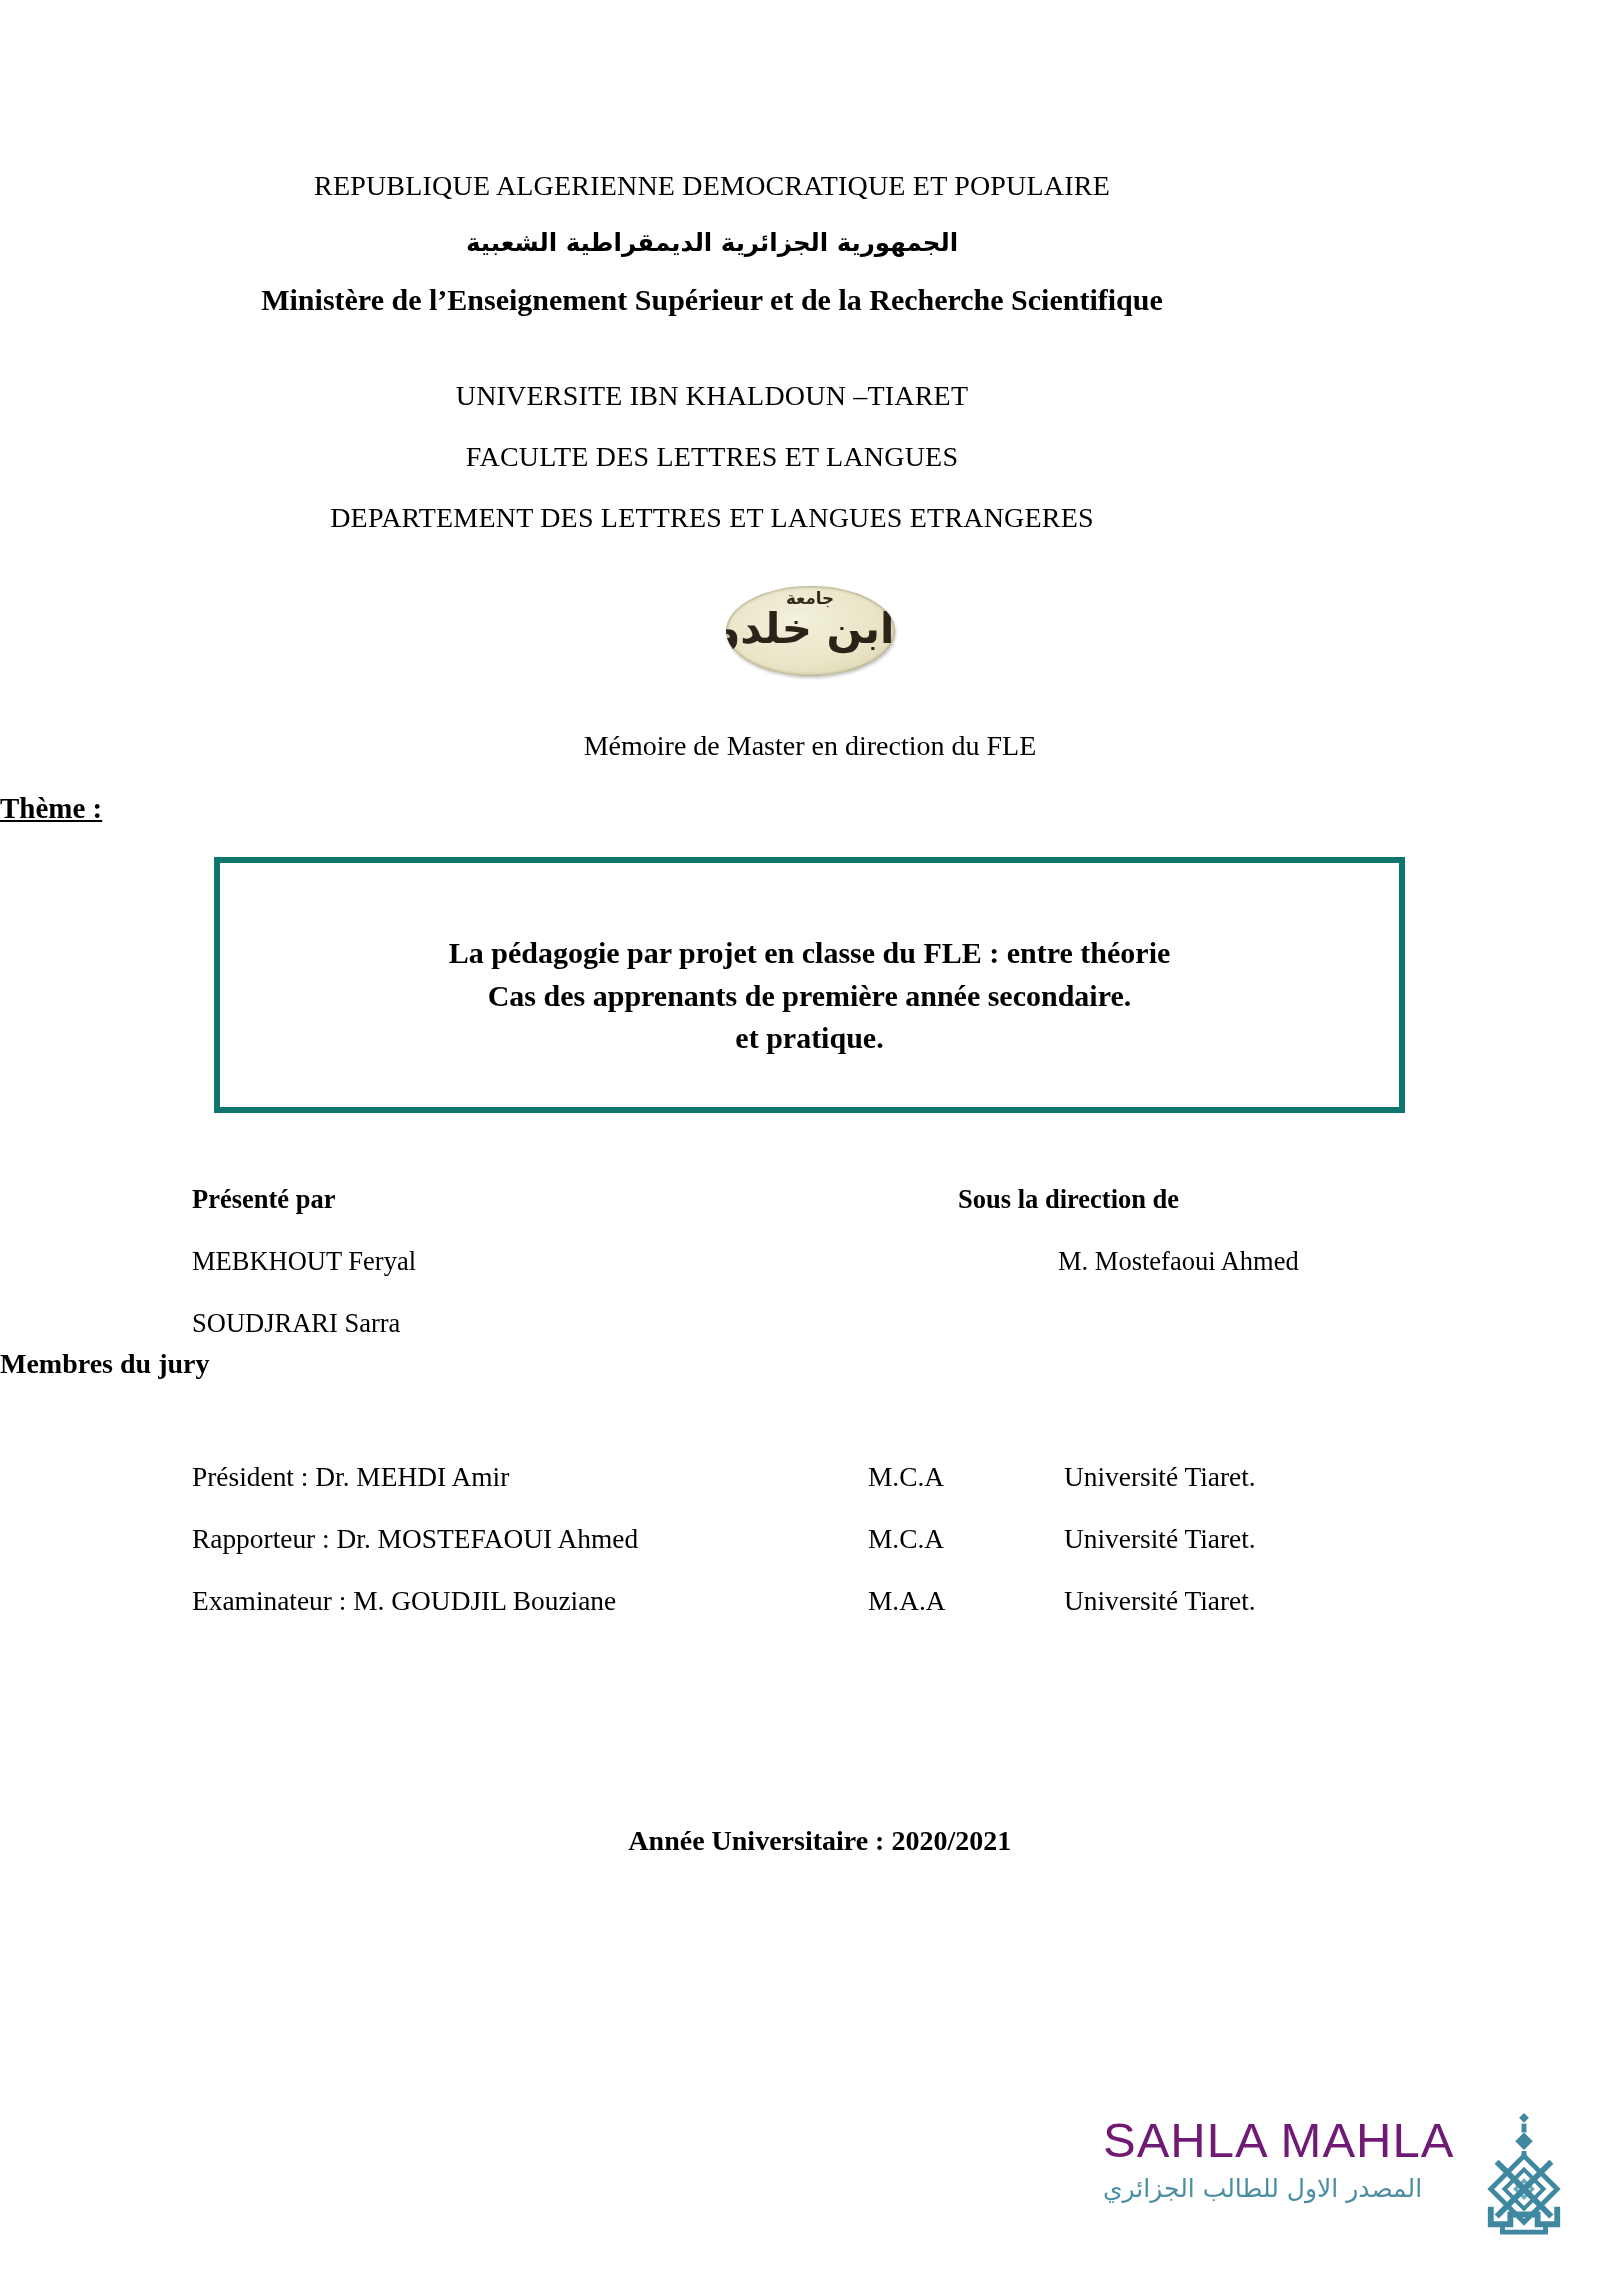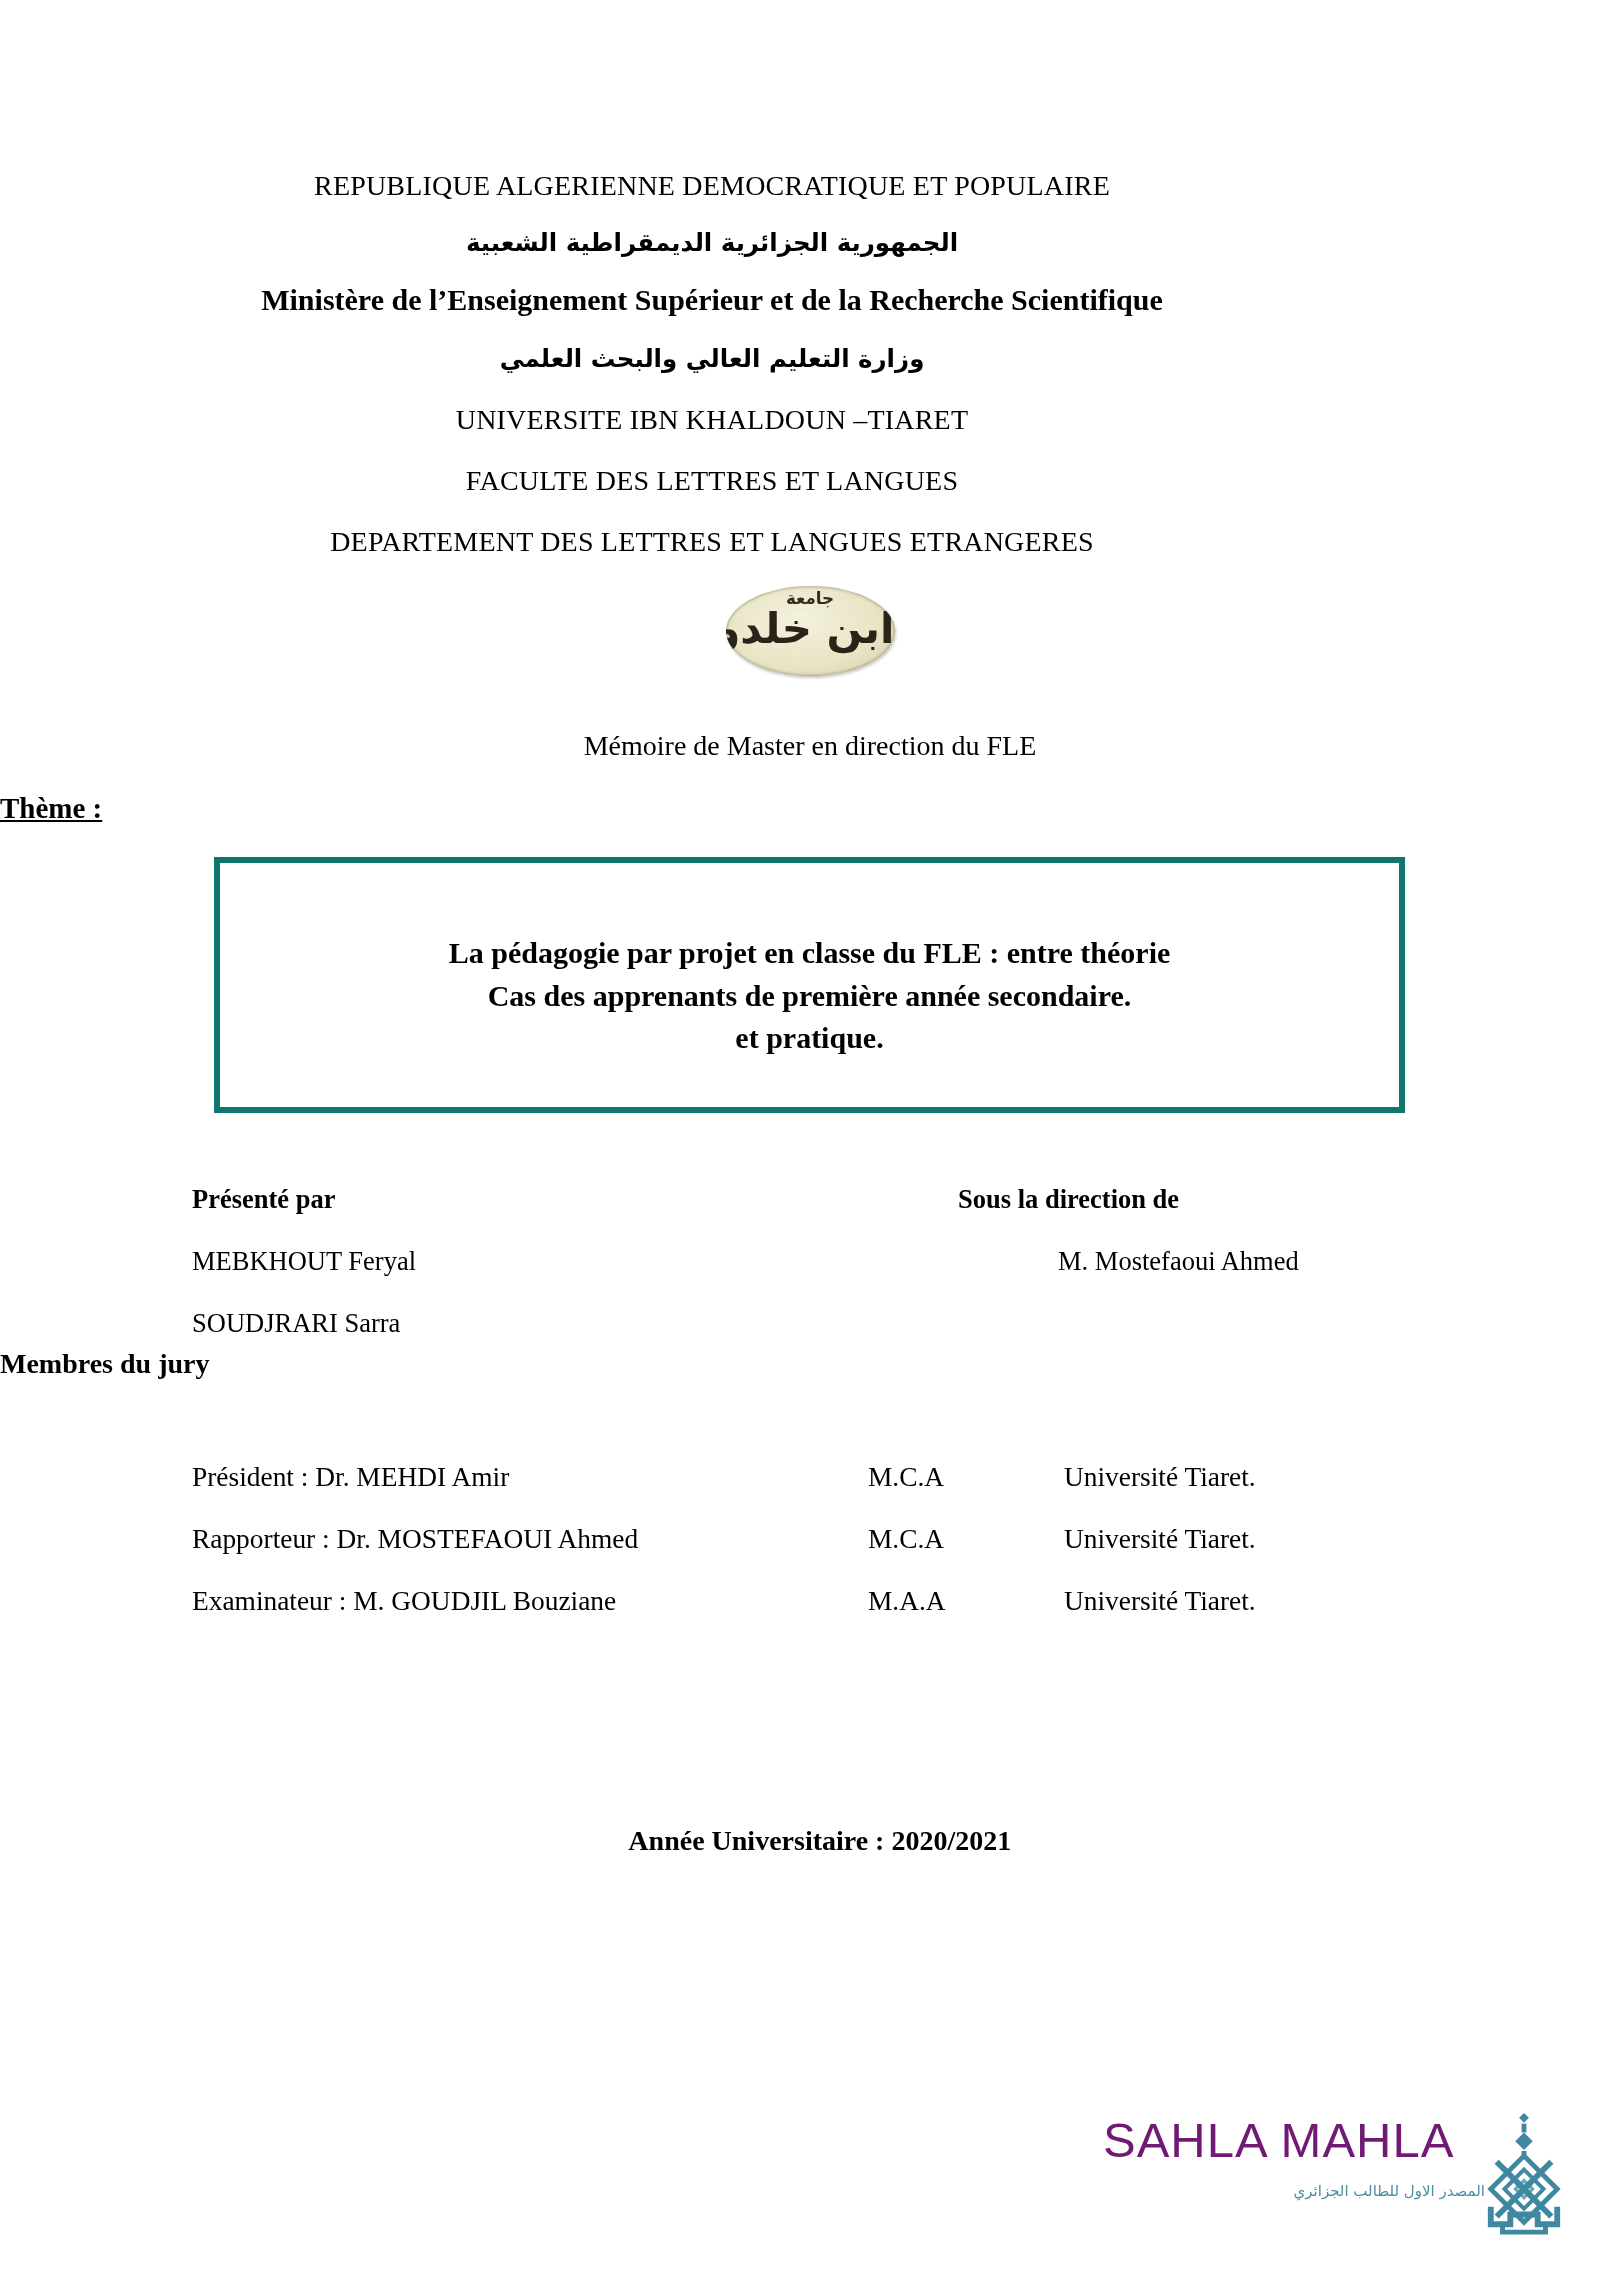--- a/index.html
+++ b/index.html
@@ -228,47 +228,46 @@
     font-family: "Liberation Sans", sans-serif;
     font-size: 49px;
     font-weight: normal;
     color: #701a75;
     letter-spacing: 1px;
     line-height: 1.05;
     white-space: nowrap;
   }
   .wm-sub {
     font-family: "DejaVu Sans", sans-serif;
-    font-size: 15px;
+    font-size: 25px;
     color: #4a8ea4;
     direction: rtl;
-    text-align: right;
+    text-align: left;
     width: 382px;
-    margin-top: 16px;
+    margin-top: 8px;
     white-space: nowrap;
   }
   .wm-emblem {
     position: absolute;
     left: 374px;
     top: -5.9px;
   }
 </style>
 </head>
 <body>
 
 <div id="page">
 
   <div class="header">
     <div class="hline latin-reg">REPUBLIQUE ALGERIENNE DEMOCRATIQUE ET POPULAIRE</div>
     <div class="sp-a"></div>
     <div class="hline arabic">الجمهورية الجزائرية الديمقراطية الشعبية</div>
     <div class="sp-b"></div>
     <div class="hline latin-bold">Ministère de l’Enseignement Supérieur et de la Recherche Scientifique</div>
     <div class="sp-c"></div>
-    <div class="hline arabic">وزارة التعليم العالي والبحث العلمي</div>
     <div class="sp-d"></div>
     <div class="hline latin-reg">UNIVERSITE IBN KHALDOUN –TIARET</div>
     <div class="sp-e"></div>
     <div class="hline latin-reg">FACULTE DES LETTRES ET LANGUES</div>
     <div class="sp-e"></div>
     <div class="hline latin-reg">DEPARTEMENT DES LETTRES ET LANGUES ETRANGERES</div>
   </div>
 
   <div class="seal-wrap">
     <span class="seal">

